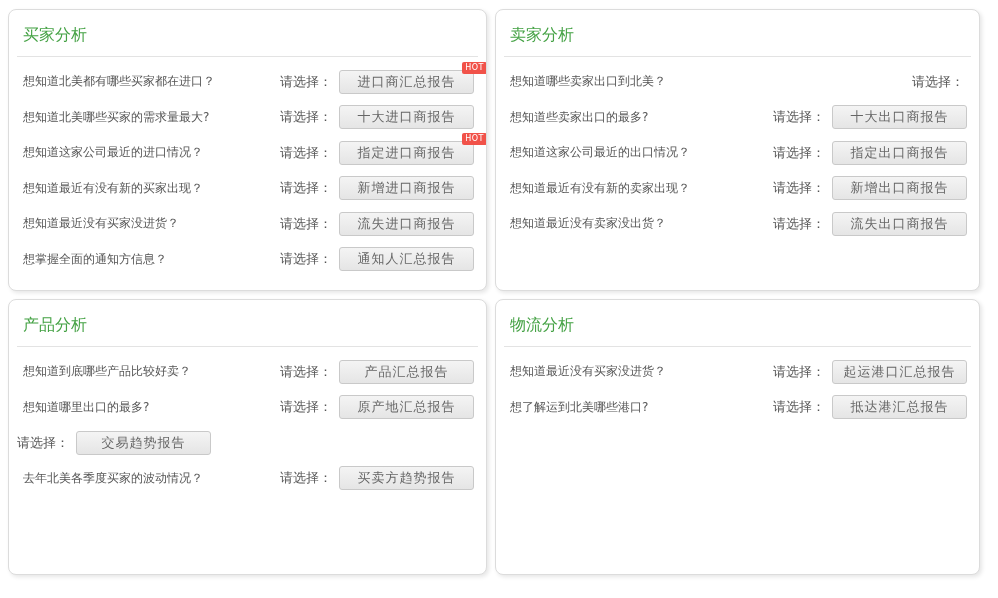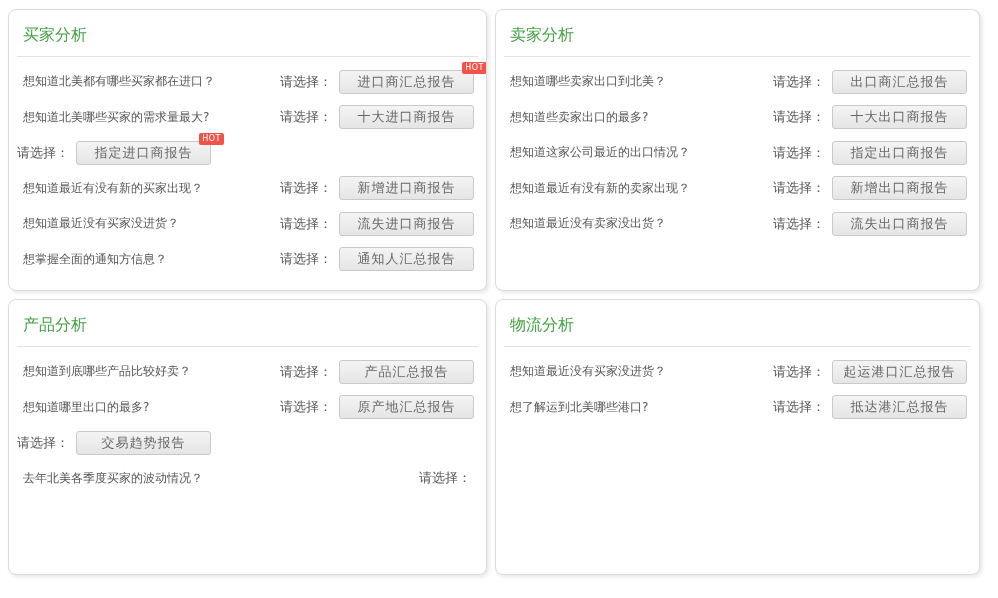--- a/index.html
+++ b/index.html
@@ -123,20 +123,21 @@
   <div class="row">
     <span class="question">想知道北美哪些买家的需求量最大?</span>
     <span class="select-label">请选择：</span>
     <span class="btn-wrap">
       <button class="report-btn">十大进口商报告</button>
       
     </span>
   </div>
 
   <div class="row">
+    <span class="question">想知道这家公司最近的进口情况？</span>
     <span class="select-label">请选择：</span>
     <span class="btn-wrap">
       <button class="report-btn">指定进口商报告</button>
       <span class="hot-badge">HOT</span>
     </span>
   </div>
 
   <div class="row">
     <span class="question">想知道最近有没有新的买家出现？</span>
     <span class="select-label">请选择：</span>
@@ -167,24 +168,20 @@
   </section>
 
   <section class="panel">
     <div class="panel-head">
       <h2 class="panel-title">卖家分析</h2>
     </div>
     <div class="panel-body">
   <div class="row">
     <span class="question">想知道哪些卖家出口到北美？</span>
     <span class="select-label">请选择：</span>
-    <span class="btn-wrap">
-      <button class="report-btn">出口商汇总报告</button>
-      
-    </span>
   </div>
 
   <div class="row">
     <span class="question">想知道些卖家出口的最多?</span>
     <span class="select-label">请选择：</span>
     <span class="btn-wrap">
       <button class="report-btn">十大出口商报告</button>
       
     </span>
   </div>
@@ -245,20 +242,24 @@
     <span class="select-label">请选择：</span>
     <span class="btn-wrap">
       <button class="report-btn">交易趋势报告</button>
       
     </span>
   </div>
 
   <div class="row">
     <span class="question">去年北美各季度买家的波动情况？</span>
     <span class="select-label">请选择：</span>
+    <span class="btn-wrap">
+      <button class="report-btn">买卖方趋势报告</button>
+      
+    </span>
   </div>
 </div>
   </section>
 
   <section class="panel">
     <div class="panel-head">
       <h2 class="panel-title">物流分析</h2>
     </div>
     <div class="panel-body">
   <div class="row">

